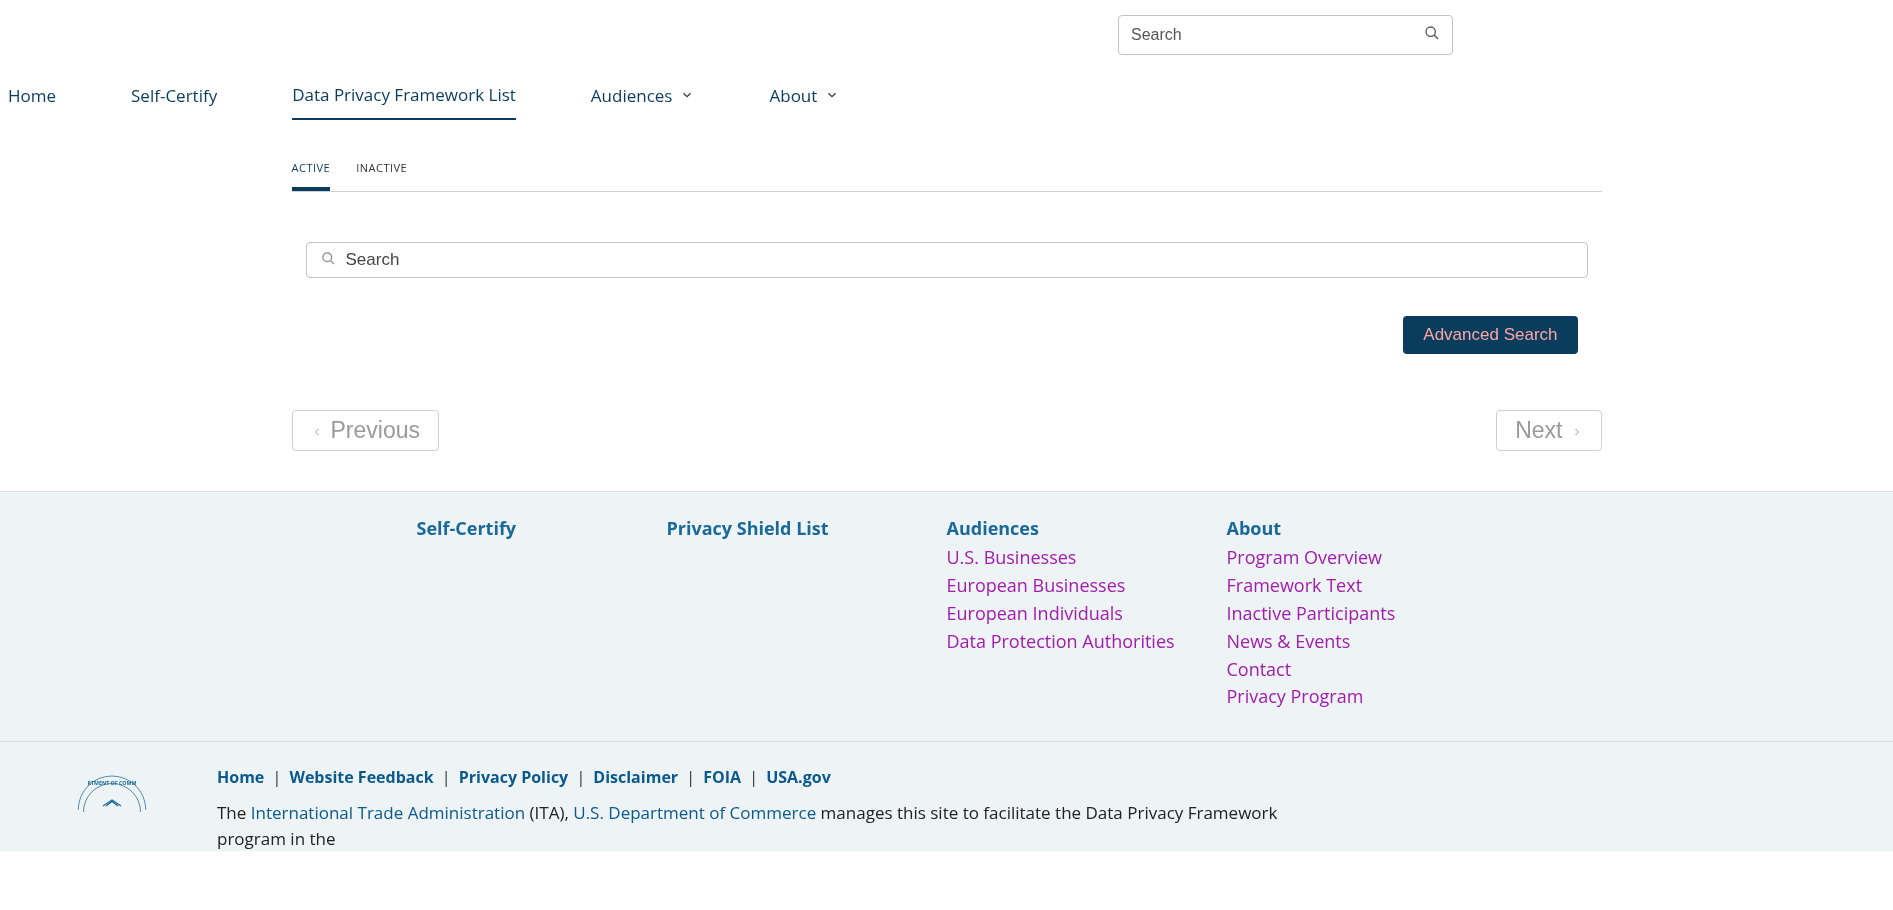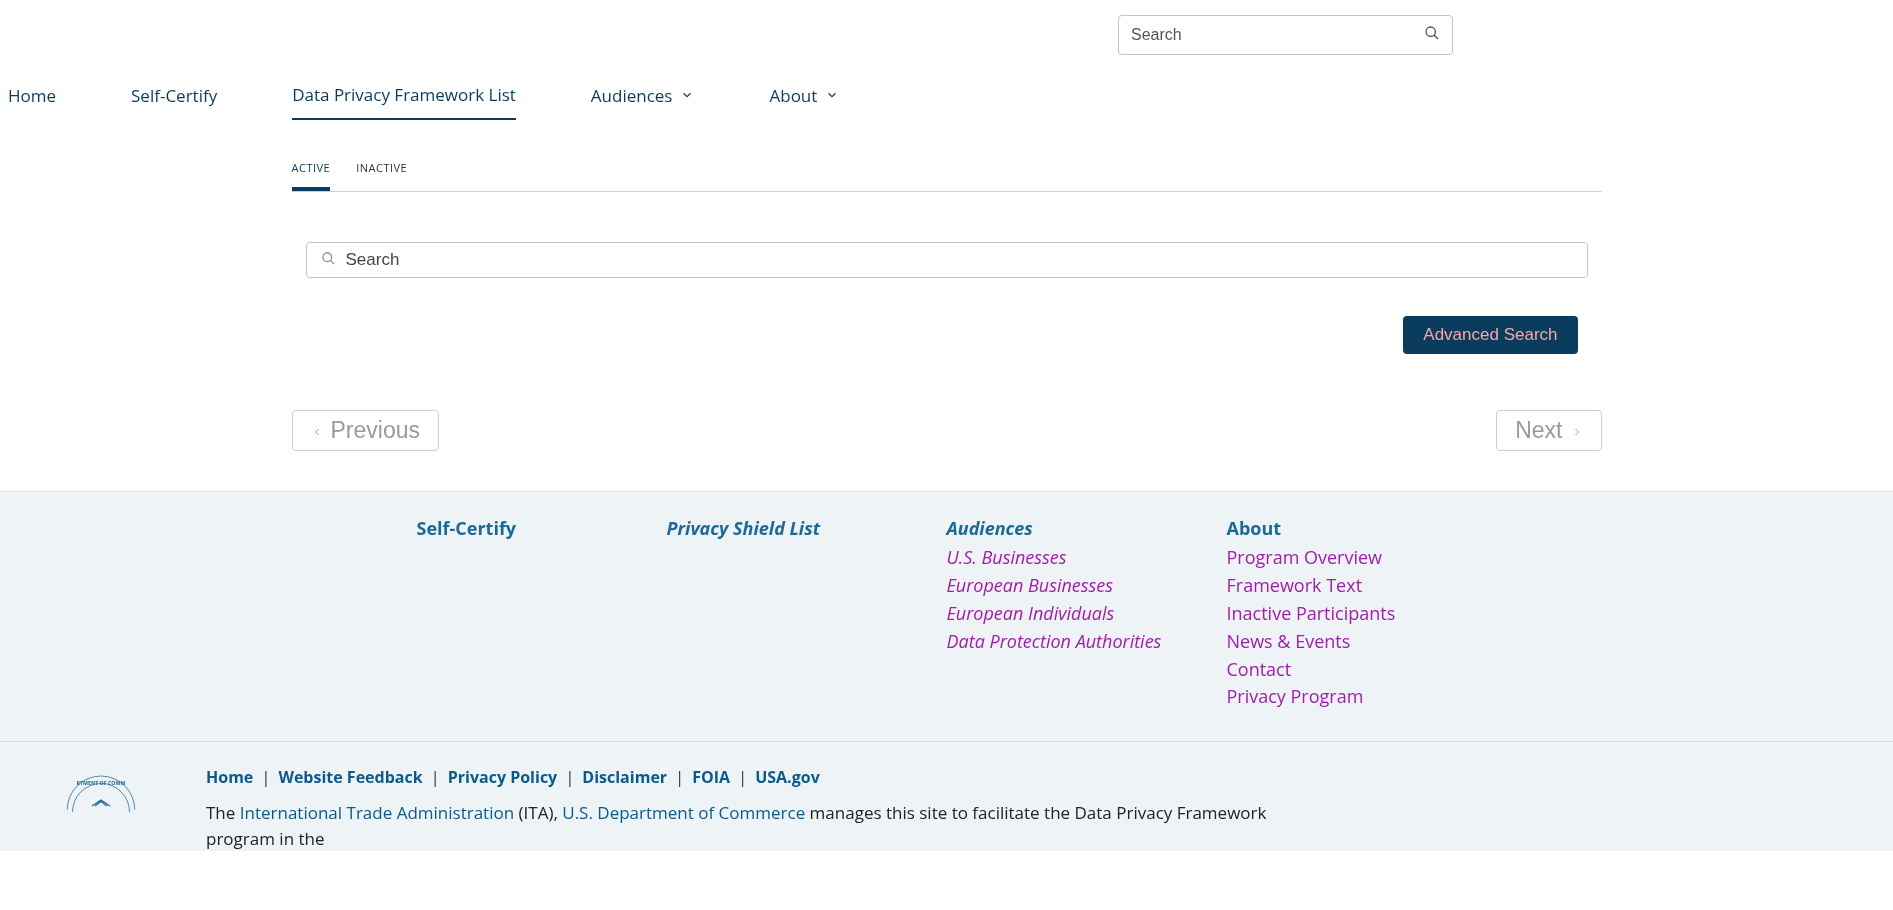--- a/index.html
+++ b/index.html
@@ -144,41 +144,41 @@
     margin: 0 auto;
     display: flex;
     justify-content: flex-start;
     gap: 0;
     padding: 0 190px 0 190px;
   }
   .footer-col {
     flex: 1;
     min-width: 250px;
   }
-  .footer-col.wide { flex: 1.35; font-style: italic; }
+  .footer-col.wide { flex: 1.35; }
   .footer-col h4 {
     font-size: 18px;
     font-weight: 700;
     color: #1a6a99;
     margin-bottom: 4px;
   }
   .footer-col h4.link-like { cursor: pointer; }
   .footer-col a {
     display: block;
     color: #a21caf;
     font-size: 18px;
     text-decoration: none;
     line-height: 1.55;
     cursor: pointer;
   }
 
   .bottom {
     border-top: 1px solid #dcdcdc;
     background: #eef3f5;
-    padding: 24px 0 0 1px;
+    padding: 24px 0 0 12px;
     display: flex;
     gap: 60px;
   }
   .seal {
     margin-left: 55px;
     width: 90px;
     height: 50px;
     position: relative;
   }
   .seal svg {

